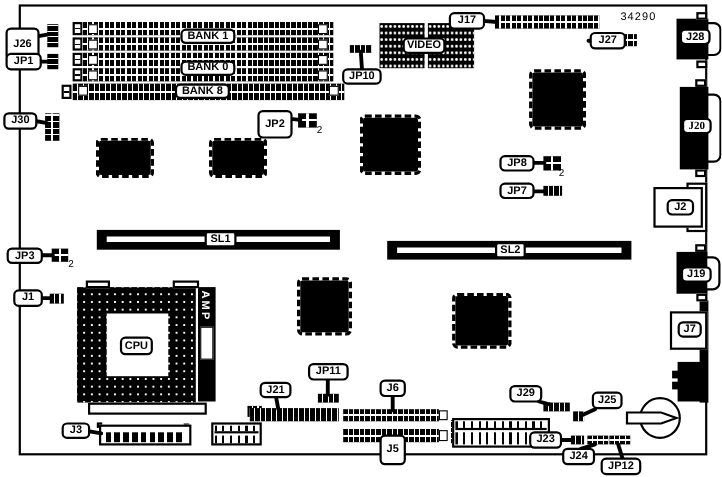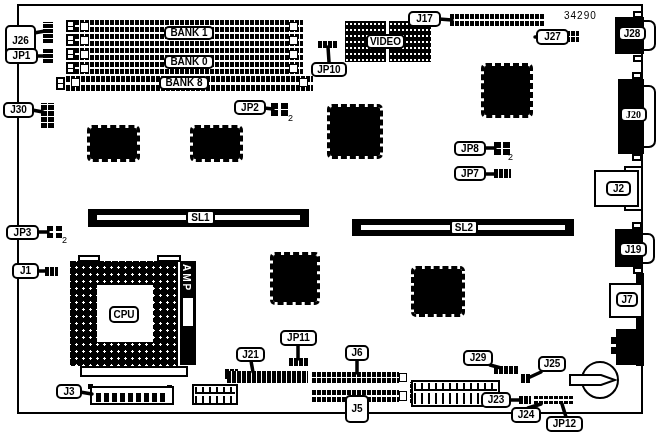--- a/index.html
+++ b/index.html
@@ -111,21 +111,21 @@
   <div class="partnum" style="left:564px;top:11px;">34290</div>
 
   <div class="chip" style="left:87px;top:125px;width:47px;height:31px;"></div>
   <div class="chip" style="left:190px;top:125px;width:47px;height:31px;"></div>
   <div class="chip" style="left:327px;top:104px;width:50px;height:49px;"></div>
   <div class="chip" style="left:481px;top:63px;width:46px;height:49px;"></div>
   <div class="chip" style="left:270px;top:252px;width:44px;height:47px;"></div>
   <div class="chip" style="left:411px;top:266px;width:48px;height:45px;"></div>
 
   <div class="grid2" style="left:271px;top:103px;width:17px;height:13px;"></div>
-  <div class="lbl" style="left:234px;top:100px;width:32px;height:15px;">JP2</div>
+  <div class="lbl" style="left:234px;top:100px;width:32px;height:26px;">JP2</div>
   <div class="pin2" style="left:288px;top:114px;">2</div>
 
   <div class="grid2" style="left:494px;top:142px;width:16px;height:13px;"></div>
   <div class="lbl" style="left:454px;top:141px;width:32px;height:15px;">JP8</div>
   <div class="pin2" style="left:508px;top:153px;">2</div>
 
   <div class="tickbar" style="left:494px;top:169px;width:17px;height:9px;"></div>
   <div class="lbl" style="left:454px;top:166px;width:32px;height:15px;">JP7</div>
 
   <div class="slot" style="left:88px;top:209px;width:221px;height:18px;"></div>

